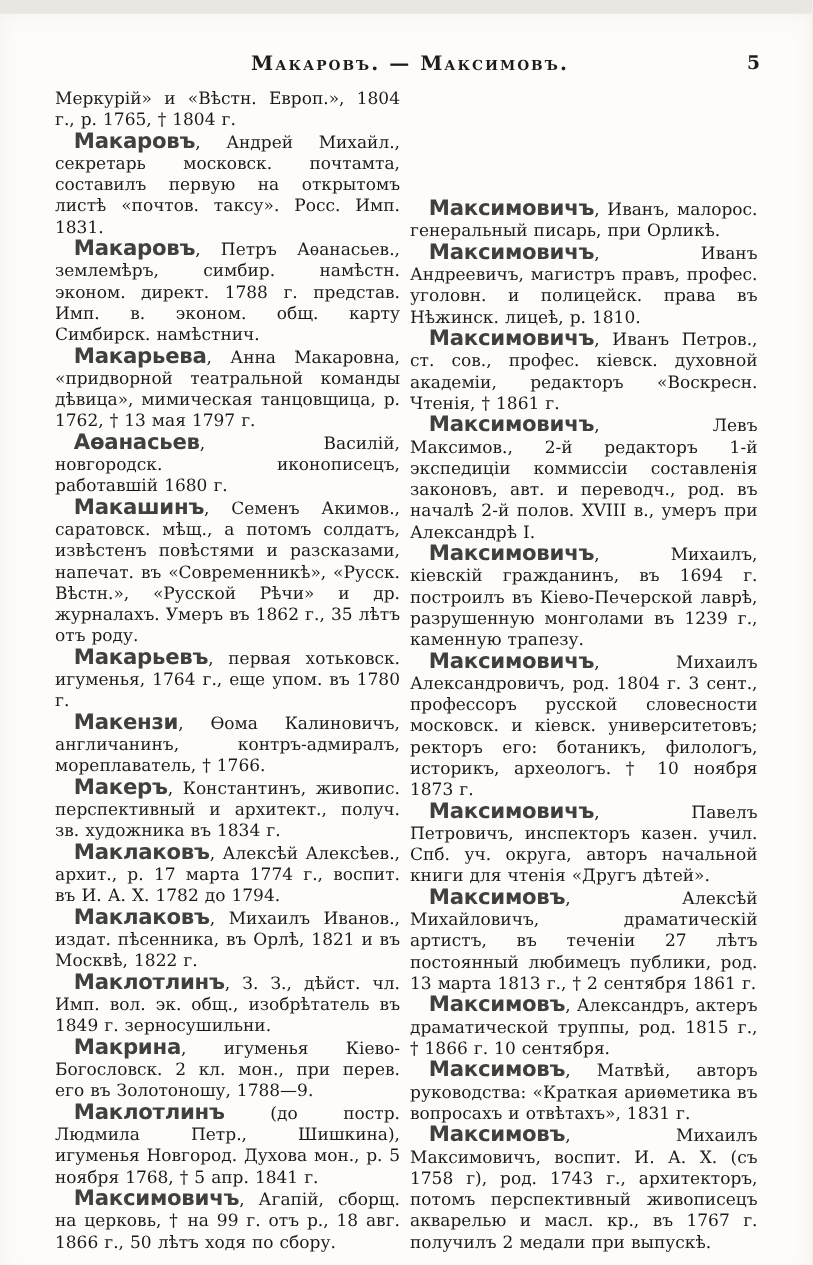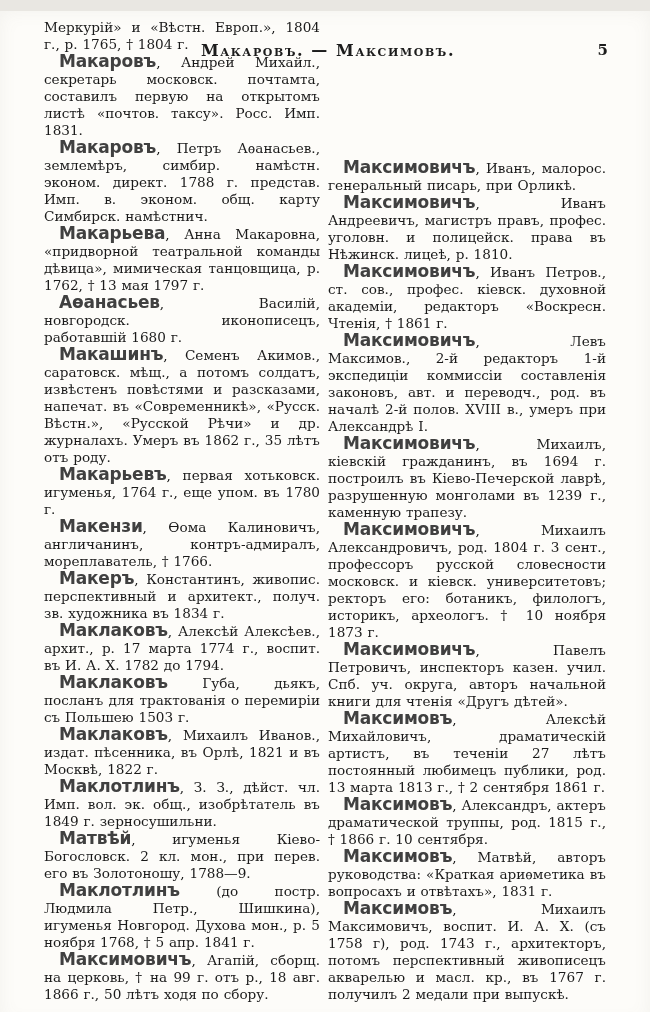--- a/index.html
+++ b/index.html
@@ -96,24 +96,23 @@
         <p class="entry continuation">Меркурій» и «Вѣстн. Европ.», 1804 г., р. 1765, † 1804 г.</p>
         <p class="entry"><b class="headword">Макаровъ</b>, Андрей Михайл., секретарь московск. почтамта, составилъ первую на открытомъ листѣ «почтов. таксу». Росс. Имп. 1831.</p>
         <p class="entry"><b class="headword">Макаровъ</b>, Петръ Аѳанасьев., землемѣръ, симбир. намѣстн. эконом. директ. 1788 г. представ. Имп. в. эконом. общ. карту Симбирск. намѣстнич.</p>
         <p class="entry"><b class="headword">Макарьева</b>, Анна Макаровна, «придворной театральной команды дѣвица», мимическая танцовщица, р. 1762, † 13 мая 1797 г.</p>
         <p class="entry"><b class="headword">Аѳанасьев</b>, Василій, новгородск. иконописецъ, работавшій 1680 г.</p>
         <p class="entry"><b class="headword">Макашинъ</b>, Семенъ Акимов., саратовск. мѣщ., а потомъ солдатъ, извѣстенъ повѣстями и разсказами, напечат. въ «Современникѣ», «Русск. Вѣстн.», «Русской Рѣчи» и др. журналахъ. Умеръ въ 1862 г., 35 лѣтъ отъ роду.</p>
         <p class="entry"><b class="headword">Макарьевъ</b>, первая хотьковск. игуменья, 1764 г., еще упом. въ 1780 г.</p>
         <p class="entry"><b class="headword">Макензи</b>, Ѳома Калиновичъ, англичанинъ, контръ-адмиралъ, мореплаватель, † 1766.</p>
         <p class="entry"><b class="headword">Макеръ</b>, Константинъ, живопис. перспективный и архитект., получ. зв. художника въ 1834 г.</p>
         <p class="entry"><b class="headword">Маклаковъ</b>, Алексѣй Алексѣев., архит., р. 17 марта 1774 г., воспит. въ И. А. Х. 1782 до 1794.</p>
-        <p class="entry"><b class="headword">Маклаковъ</b> Губа, дьякъ, посланъ для трактованія о перемиріи съ Польшею 1503 г.</p>
         <p class="entry"><b class="headword">Маклаковъ</b>, Михаилъ Иванов., издат. пѣсенника, въ Орлѣ, 1821 и въ Москвѣ, 1822 г.</p>
         <p class="entry"><b class="headword">Маклотлинъ</b>, З. З., дѣйст. чл. Имп. вол. эк. общ., изобрѣтатель въ 1849 г. зерносушильни.</p>
-        <p class="entry"><b class="headword">Матвѣй</b>, игуменья Кіево-Богословск. 2 кл. мон., при перев. его въ Золотоношу, 1788—9.</p>
+        <p class="entry"><b class="headword">Макрина</b>, игуменья Кіево-Богословск. 2 кл. мон., при перев. его въ Золотоношу, 1788—9.</p>
         <p class="entry"><b class="headword">Маклотлинъ</b> (до постр. Людмила Петр., Шишкина), игуменья Новгород. Духова мон., р. 5 ноября 1768, † 5 апр. 1841 г.</p>
         <p class="entry"><b class="headword">Максимовичъ</b>, Агапій, сборщ. на церковь, † на 99 г. отъ р., 18 авг. 1866 г., 50 лѣтъ ходя по сбору.</p>
       </div>
     <div class="divider"></div>
     <div class="col right" id="col-right">
         <p class="entry"><b class="headword">Максимовичъ</b>, Иванъ, малорос. генеральный писарь, при Орликѣ.</p>
         <p class="entry"><b class="headword">Максимовичъ</b>, Иванъ Андреевичъ, магистръ правъ, профес. уголовн. и полицейск. права въ Нѣжинск. лицеѣ, р. 1810.</p>
         <p class="entry"><b class="headword">Максимовичъ</b>, Иванъ Петров., ст. сов., профес. кіевск. духовной академіи, редакторъ «Воскресн. Чтенія, † 1861 г.</p>
         <p class="entry"><b class="headword">Максимовичъ</b>, Левъ Максимов., 2-й редакторъ 1-й экспедиціи коммиссіи составленія законовъ, авт. и переводч., род. въ началѣ 2-й полов. XVIII в., умеръ при Александрѣ I.</p>
         <p class="entry"><b class="headword">Максимовичъ</b>, Михаилъ, кіевскій гражданинъ, въ 1694 г. построилъ въ Кіево-Печерской лаврѣ, разрушенную монголами въ 1239 г., каменную трапезу.</p>

